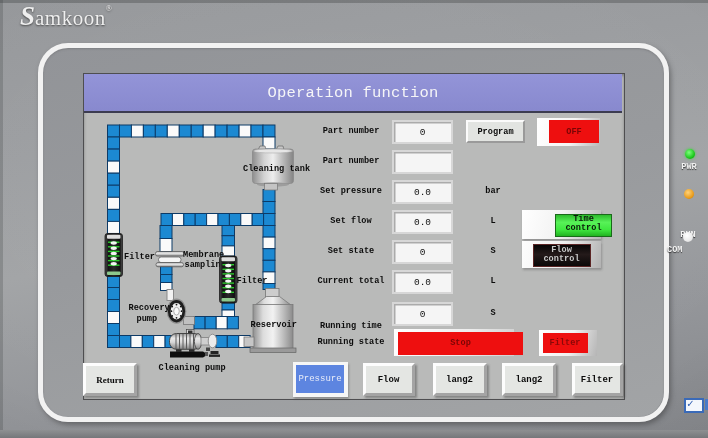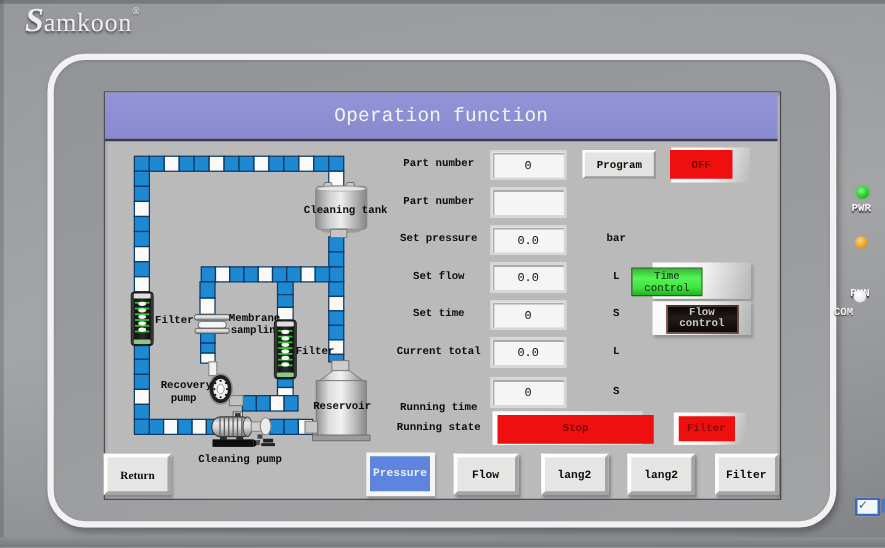--- a/index.html
+++ b/index.html
@@ -60,21 +60,21 @@
 <div class="fbox" style="left:392px;top:180px;"><span>0.0</span></div>
 
 <div class="lbl" style="left:463px;top:186px;width:60px;">bar</div>
 
 <div class="lbl" style="left:291px;top:216px;width:120px;">Set flow</div>
 
 <div class="fbox" style="left:392px;top:210px;"><span>0.0</span></div>
 
 <div class="lbl" style="left:463px;top:216px;width:60px;">L</div>
 
-<div class="lbl" style="left:291px;top:246px;width:120px;">Set time</div>
+<div class="lbl" style="left:291px;top:246px;width:120px;">Set state</div>
 
 <div class="fbox" style="left:392px;top:240px;"><span>0</span></div>
 
 <div class="lbl" style="left:463px;top:246px;width:60px;">S</div>
 
 <div class="lbl" style="left:291px;top:276px;width:120px;">Current total</div>
 
 <div class="fbox" style="left:392px;top:270px;"><span>0.0</span></div>
 
 <div class="lbl" style="left:463px;top:276px;width:60px;">L</div>
@@ -84,29 +84,29 @@
 <div class="fbox" style="left:392px;top:302px;"><span>0</span></div>
 
 <div class="lbl" style="left:463px;top:308px;width:60px;">S</div>
 
 <div class="abs" style="left:466px;top:120px;width:55px;height:19px;background:#e2e4e1;
   border:2px solid;border-color:#fbfbfb #9a9a9a #9a9a9a #fbfbfb;display:flex;align-items:center;justify-content:center;
   font-size:8.6px;font-weight:bold;color:#0a0a0a;">Program</div>
 
 <div class="abs" style="left:536.5px;top:117.5px;width:63px;height:28px;
   background:linear-gradient(105deg,#ffffff 0%,#f4f4f4 55%,#b9b9b9 100%);"></div>
-<div class="abs" style="left:536px;top:120px;width:50px;height:23px;background:#ee0f0f;
+<div class="abs" style="left:549px;top:120px;width:50px;height:23px;background:#ee0f0f;
   display:flex;align-items:center;justify-content:center;font-size:8.6px;font-weight:bold;color:#7a0505;">OFF</div>
 
 <div class="abs" style="left:521.5px;top:209.5px;width:79px;height:29px;
   background:linear-gradient(105deg,#ffffff 0%,#f2f2f2 50%,#b5b5b5 100%);box-shadow:1px 2px 2px rgba(90,90,90,.4);"></div>
-<div class="abs" style="left:505px;top:213.5px;width:55px;height:21.5px;
+<div class="abs" style="left:555px;top:213.5px;width:55px;height:21.5px;
   background:linear-gradient(#2dbb2d,#58f258 35%,#3fe73f 70%,#22b322);border:1px solid #1a6a1a;
-  display:flex;flex-direction:column;align-items:center;justify-content:flex-end;line-height:9.5px;
-  font-size:8.6px;font-weight:normal;color:#0a1a0a;">
+  display:flex;flex-direction:column;align-items:center;justify-content:flex-start;line-height:9.5px;
+  font-size:8.6px;font-weight:bold;color:#0a1a0a;">
     <span>Time</span>
     <span>control</span>
   </div>
 
 <div class="abs" style="left:521.5px;top:241px;width:79px;height:27px;
   background:linear-gradient(105deg,#fdfdfd 0%,#efefef 50%,#b2b2b2 100%);box-shadow:1px 2px 2px rgba(90,90,90,.4);"></div>
 <div class="abs" style="left:532.5px;top:243.5px;width:56px;height:21px;
   background:linear-gradient(#070505,#241a1a 45%,#0a0808);border:1.5px solid #5a2424;
   display:flex;flex-direction:column;align-items:center;justify-content:center;line-height:9.5px;
   font-size:8.6px;font-weight:bold;color:#c9c9c9;">
@@ -121,21 +121,21 @@
   display:flex;align-items:center;justify-content:center;font-size:8.6px;font-weight:bold;color:#7a0505;">Stop</div>
 
 <div class="abs" style="left:538.5px;top:330px;width:58px;height:26px;background:linear-gradient(105deg,#ffffff,#f0f0f0 55%,#b5b5b5);"></div>
 <div class="abs" style="left:542.5px;top:333px;width:45px;height:20px;background:#ee0f0f;
   display:flex;align-items:center;justify-content:center;font-size:8.6px;font-weight:bold;color:#8a0808;">Filter</div>
 
 <div class="key" style="left:83px;top:363px;width:48px;height:27px;font-family:Liberation Serif, serif;">Return</div>
 
 <div class="abs" style="left:292.5px;top:361.5px;width:55px;height:35px;background:#f6f6f6;box-shadow:1px 2px 2px rgba(80,80,80,.4);"></div>
 <div class="abs" style="left:296px;top:365px;width:48px;height:28px;background:#5d85e0;
-  display:flex;align-items:center;justify-content:center;font-size:9px;font-weight:bold;color:#e8ecf8;">Pressure</div>
+  display:flex;align-items:center;justify-content:center;font-size:9px;font-weight:normal;color:#e8ecf8;">Pressure</div>
 
 <div class="key" style="left:362.5px;top:363px;width:46px;height:27px;">Flow</div>
 
 <div class="key" style="left:432.5px;top:363px;width:48px;height:27px;">lang2</div>
 
 <div class="key" style="left:502px;top:363px;width:48px;height:27px;">lang2</div>
 
 <div class="key" style="left:571.5px;top:363px;width:45px;height:27px;">Filter</div>
 
 <svg style="position:absolute;left:0;top:0" width="708" height="438" viewBox="0 0 708 438">

